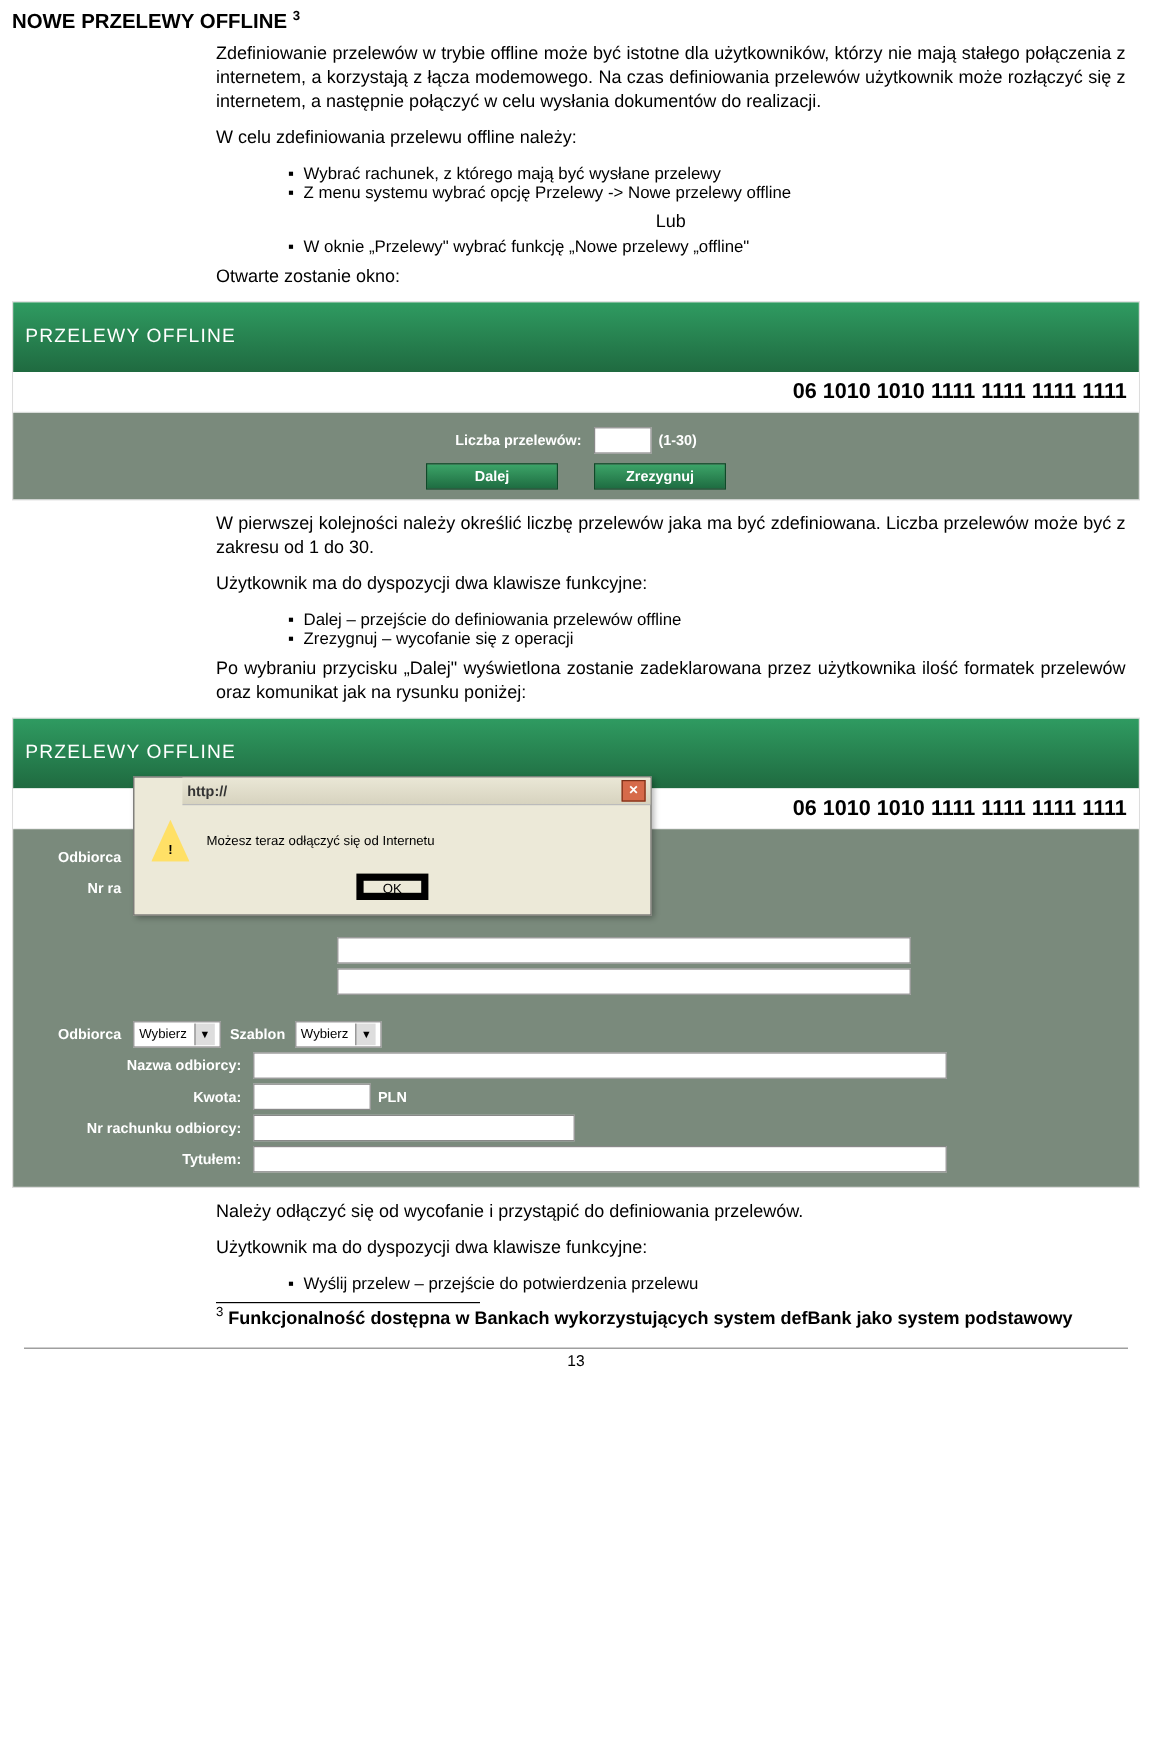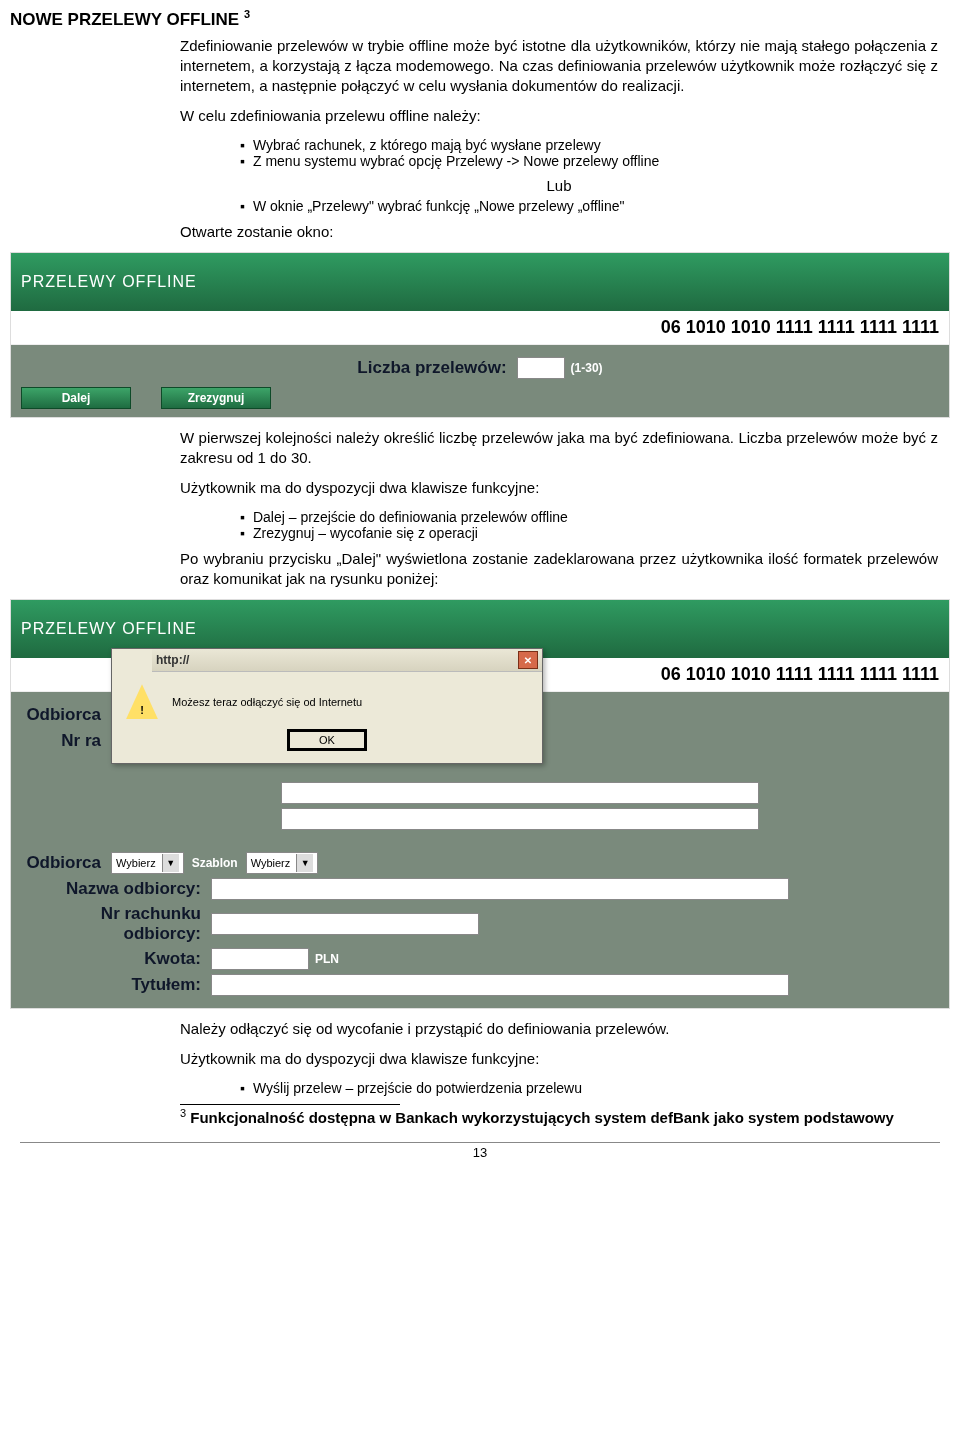--- a/index.html
+++ b/index.html
@@ -71,40 +71,41 @@
   }
   .row {
     display: flex;
     align-items: center;
     margin: 4px 0;
   }
   .label-right {
     width: 180px;
     text-align: right;
     font-weight: bold;
-    color: #0f172a;
+    color: #ffffff;
     margin-right: 10px;
-    font-size: 17px;
+    font-size: 12px;
   }
   .field-text {
     background: #fff;
     border: 1px solid #888;
     height: 18px;
     color: #000;
     font-size: 11px;
     padding: 1px 3px;
   }
   .w40 { width: 40px; }
   .w90 { width: 90px; }
   .w260 { width: 260px; }
   .w470 { width: 470px; }
   .w570 { width: 570px; }
   .suffix { color: #ffffff; font-weight: bold; margin-left: 6px; font-size: 12px; }
   .btn-row {
     display: flex;
+    justify-content: center;
     gap: 30px;
     margin-top: 8px;
   }
   .btn {
     background: linear-gradient(#3ca468, #1e6c41);
     color: #fff;
     font-size: 12px;
     font-weight: bold;
     border: 1px solid #0e4a28;
     width: 110px;
@@ -181,23 +182,23 @@
     width: 32px; height: 32px; margin-right: 14px;
     background: #ffe066;
     clip-path: polygon(50% 0, 100% 100%, 0 100%);
     display:flex; align-items:flex-end; justify-content:center;
     font-weight: bold; color:#000; padding-bottom:3px;
   }
   .dialog-buttons {
     display: flex; justify-content: center; padding: 4px 0 12px 0;
   }
   .dialog-ok {
-    width: 80px; height: 22px;
+    width: 60px; height: 22px;
     background: #ece9d8;
-    border: 3px solid #000000;
+    border: 6px solid #000000;
     font-size: 11px;
     cursor: pointer;
   }
   .footnote-bar {
     border: none;
     border-top: 1px solid #000;
     margin: 6px 0 2px 0;
     width: 220px;
   }
   .footnote {
@@ -313,27 +314,27 @@
           <span>Wybierz</span>
             <span class="arrow">▼</span>
         </div>
       </div>
 
       <div class="row">
         <span class="label-right">Nazwa odbiorcy:</span>
         <input class="field-text w570" style="">
       </div>
       <div class="row">
-        <span class="label-right">Nr rachunku odbiorcy:</span>
-        <input class="field-text w260" style="">
-      </div>
-      <div class="row">
         <span class="label-right">Kwota:</span>
         <input class="field-text w90" style="">
         <span class="suffix">PLN</span>
+      </div>
+      <div class="row">
+        <span class="label-right">Nr rachunku odbiorcy:</span>
+        <input class="field-text w260" style="">
       </div>
       <div class="row">
         <span class="label-right">Tytułem:</span>
         <input class="field-text w570" style="">
       </div>
     </div>
 
     <div class="dialog">
       <div class="dialog-title">
         <span>http://</span>

